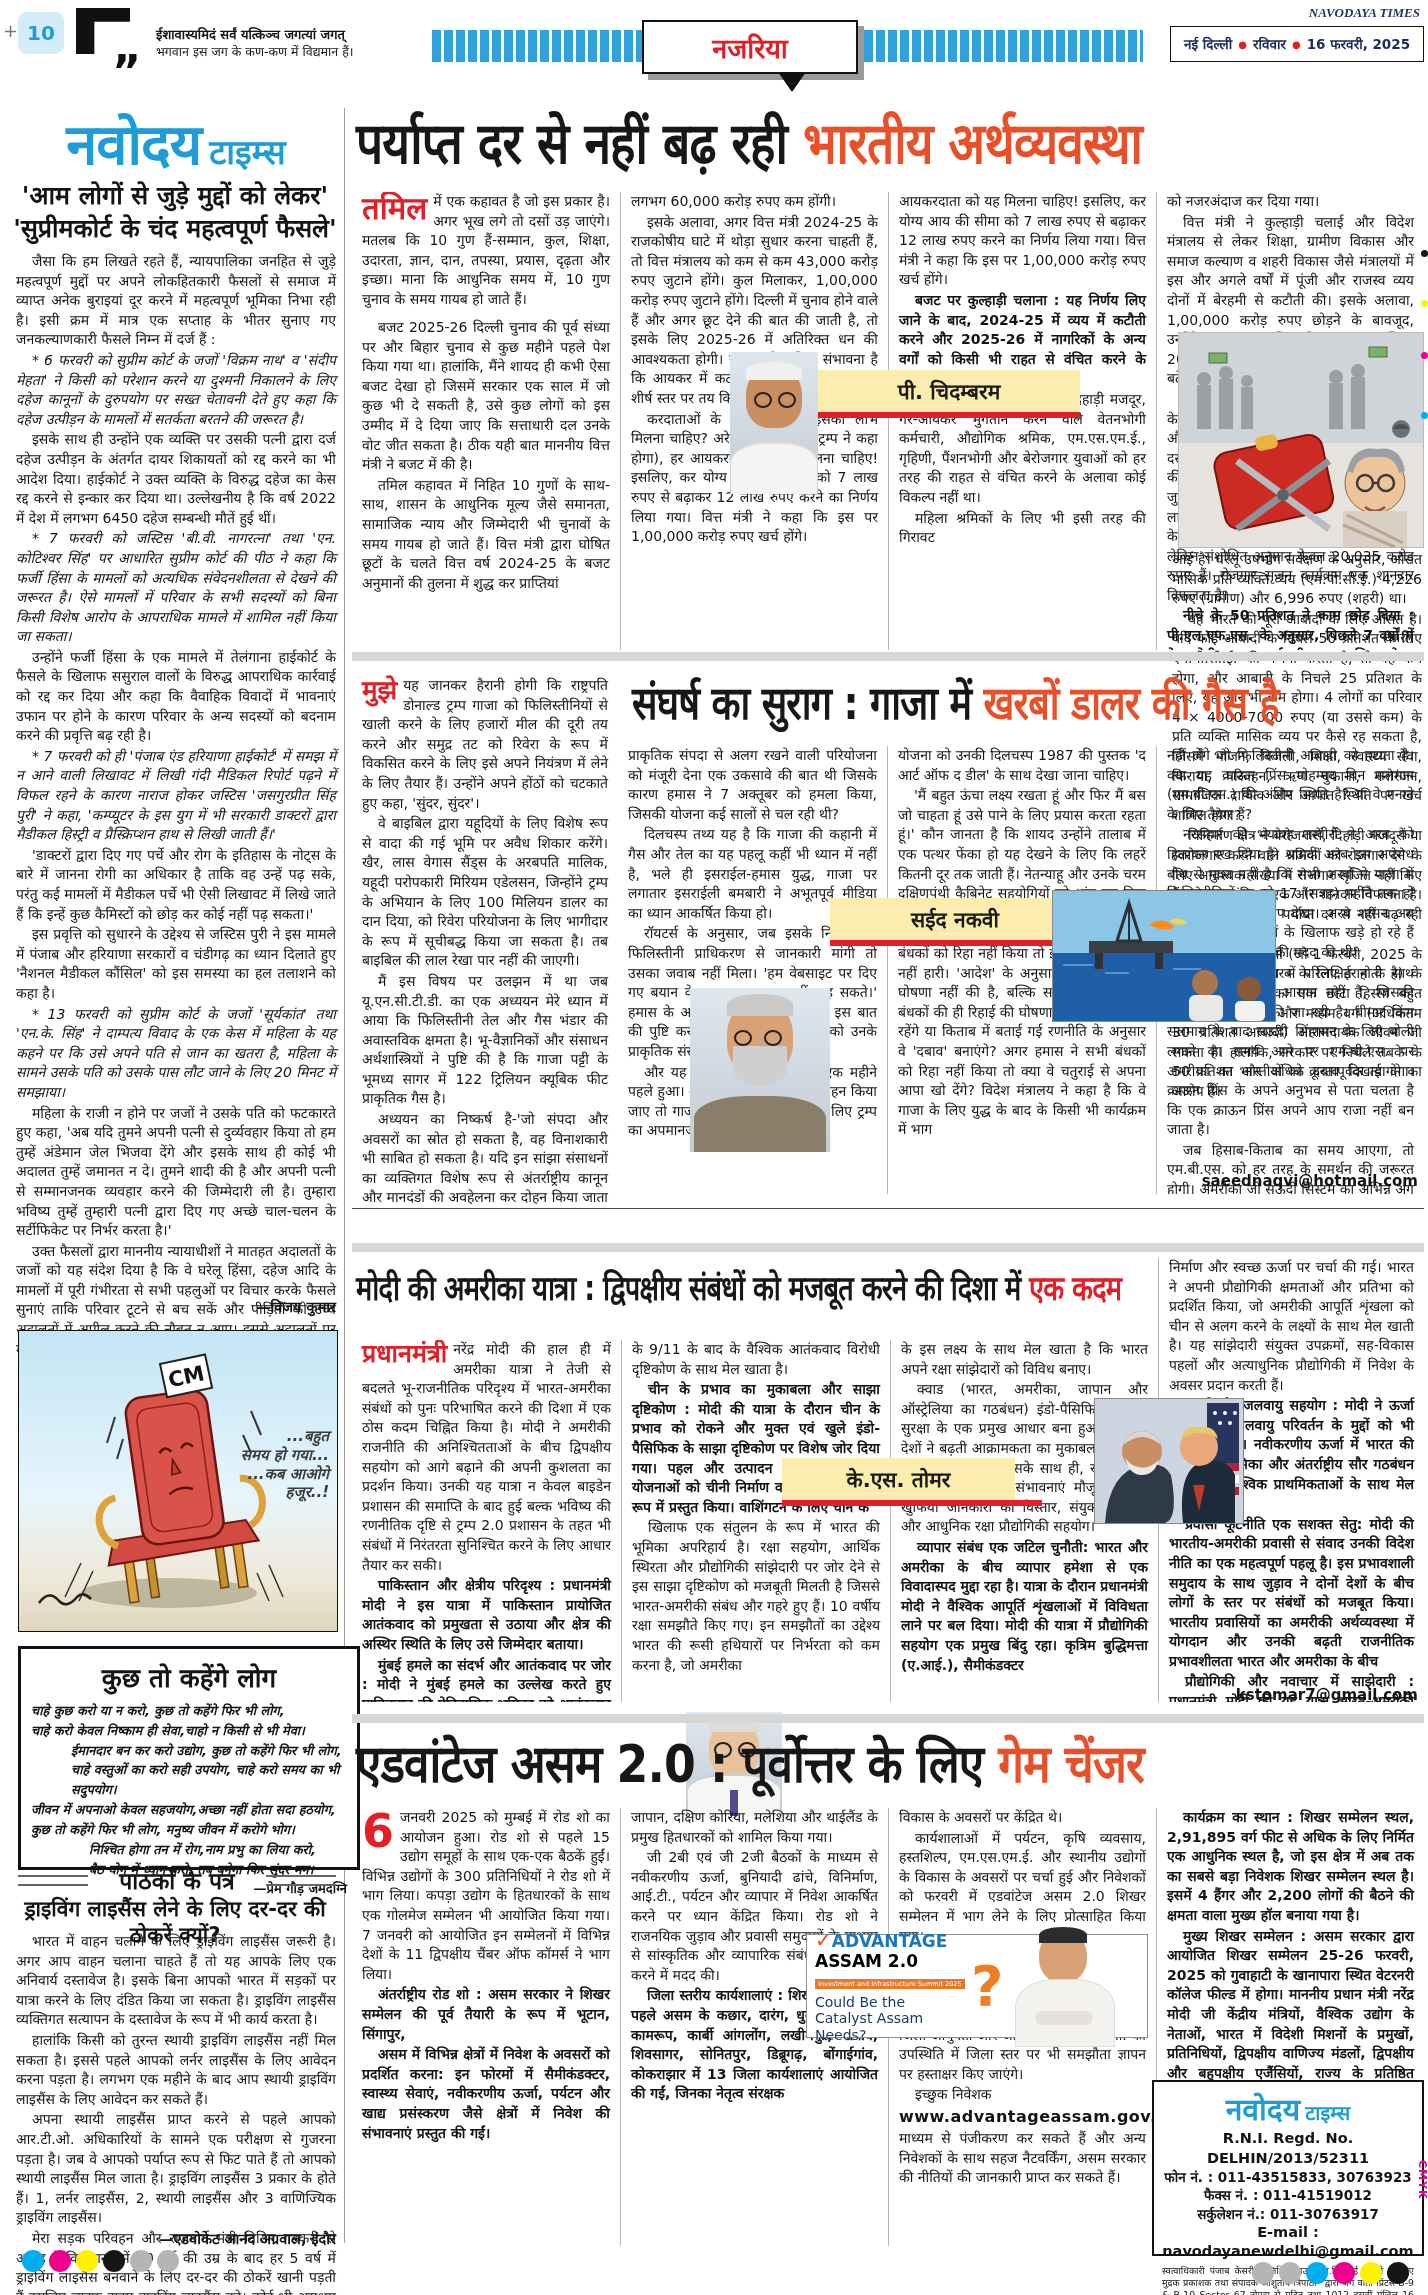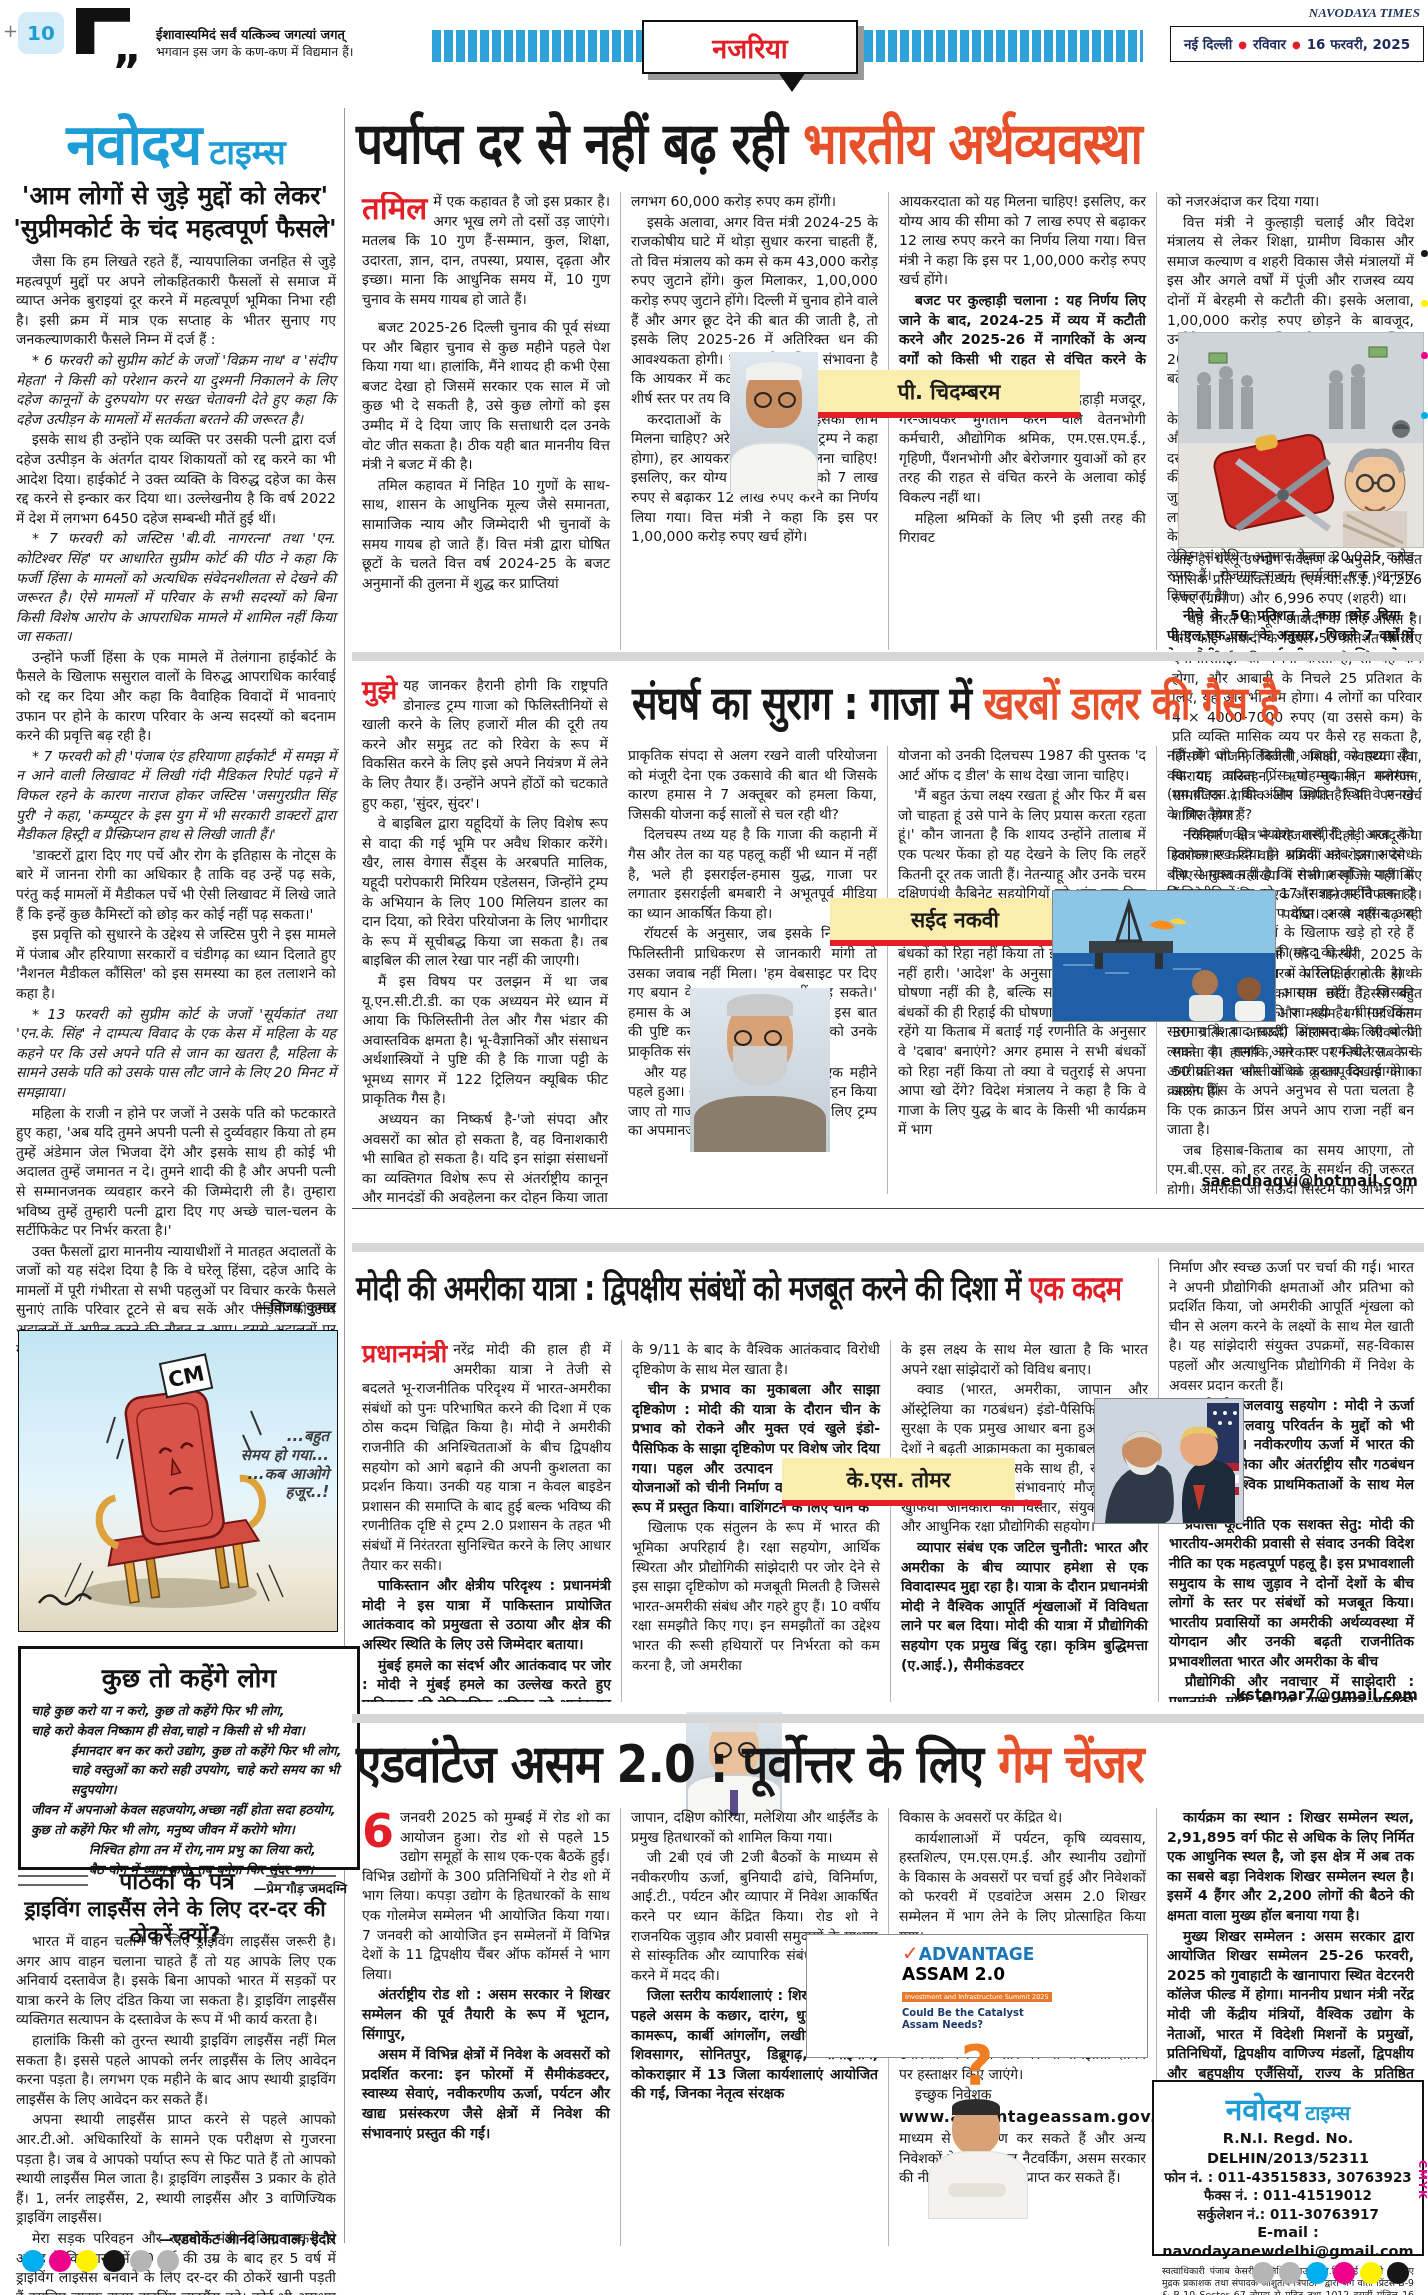--- a/index.html
+++ b/index.html
@@ -65,21 +65,21 @@
   .portrait .head{position:absolute;left:50%;transform:translateX(-50%);border-radius:46% 46% 40% 40%;}
   .portrait .shoulders{position:absolute;left:50%;transform:translateX(-50%);bottom:0;border-radius:40% 40% 0 0;}
   .portrait .glasses{position:absolute;border:2px solid #222;border-radius:50%;width:14px;height:12px;}
   .email{font-weight:bold;font-size:15px;text-align:right;}
   .jaari{font-size:13px;text-align:right;}
   .adbox{background:#fff;border:1px solid #8c8c8c;display:flex;align-items:center;box-sizing:border-box;padding:6px 8px;gap:6px;}
   .ad-logo1{color:#1b75bb;font-weight:bold;font-size:17px;line-height:1;}
   .ad-logo2{color:#1b75bb;font-weight:bold;font-size:17px;line-height:1.1;}
   .ad-logo2 em{color:#000000;font-style:normal;}
   .ad-sub{color:#fff;background:#e8792a;font-size:6.5px;padding:1px 3px;display:inline-block;}
-  .ad-q{color:#1b3a6b;font-weight:bold;font-size:10px;line-height:1.2;margin-top:4px;}
+  .ad-q{color:#1b3a6b;font-weight:normal;font-size:14px;line-height:1.2;margin-top:4px;}
   .ad-mark{color:#ef7d22;font-size:56px;font-weight:bold;line-height:1;}
   .ad-check{color:#e8502a;font-weight:bold;font-size:20px;}
   .imprint{border:2px solid #111;background:#fff;box-sizing:border-box;padding:6px 8px;text-align:center;}
   .imprint .m1{color:#1e9cd6;font-weight:bold;font-size:30px;}
   .imprint .m2{color:#1e9cd6;font-weight:bold;font-size:20px;}
   .imprint .l{font-size:13.5px;font-weight:bold;line-height:1.35;}
   .imprint .l.en{font-size:14.5px;}
   .imprint .fine{font-size:9.3px;line-height:1.3;text-align:justify;margin-top:3px;}
   .cmyk-label{writing-mode:vertical-rl;color:#ec008c;font-weight:bold;font-size:11px;letter-spacing:1px;}
 </style>
@@ -480,21 +480,21 @@
       <div>
           <p class="nofirst">माध्यम से पंजीकरण कर सकते हैं और अन्य निवेशकों के साथ सहज नैटवर्किंग, असम सरकार की नीतियों की जानकारी प्राप्त कर सकते हैं।</p>
         </div>
     </div>
     <div class="col bt" style="width:268px;">
         <p class="sh">कार्यक्रम का स्थान : शिखर सम्मेलन स्थल, 2,91,895 वर्ग फीट से अधिक के लिए निर्मित एक आधुनिक स्थल है, जो इस क्षेत्र में अब तक का सबसे बड़ा निवेशक शिखर सम्मेलन स्थल है। इसमें 4 हैंगर और 2,200 लोगों की बैठने की क्षमता वाला मुख्य हॉल बनाया गया है।</p>
         <p class="sh">मुख्य शिखर सम्मेलन : असम सरकार द्वारा आयोजित शिखर सम्मेलन 25-26 फरवरी, 2025 को गुवाहाटी के खानापारा स्थित वेटरनरी कॉलेज फील्ड में होगा। माननीय प्रधान मंत्री नरेंद्र मोदी जी केंद्रीय मंत्रियों, वैश्विक उद्योग के नेताओं, भारत में विदेशी मिशनों के प्रमुखों, प्रतिनिधियों, द्विपक्षीय वाणिज्य मंडलों, द्विपक्षीय और बहुपक्षीय एजैंसियों, राज्य के प्रतिष्ठित व्यक्तियों, असम के विभिन्न हिस्सों के उद्यमियों और विभिन्न विश्वविद्यालयों के चयनित छात्रों के साथ बात करेंगे।</p>
       </div>
   </div>
 
-  <div class="abs adbox" style="left:806px;top:1934px;width:342px;height:124px;flex-direction:column;">
+  <div class="abs adbox" style="left:806px;top:1934px;width:342px;height:104px;">
     <div style="width:150px;">
       <div><span class="ad-check">✓</span><span class="ad-logo1">ADVANTAGE</span></div>
       <div class="ad-logo2"><em>ASSAM 2.0</em></div>
       <div class="ad-sub">Investment and Infrastructure Summit 2025</div>
       <div class="ad-q">Could Be the Catalyst Assam Needs?</div>
     </div>
     <div class="ad-mark">?</div>
     <div style="position:relative;width:110px;height:118px;">
       <div style="position:absolute;left:30px;top:4px;width:48px;height:52px;border-radius:46%;background:#d8a276;"></div>
       <div style="position:absolute;left:30px;top:0px;width:48px;height:16px;border-radius:50% 50% 0 0;background:#2c2c2c;"></div>

